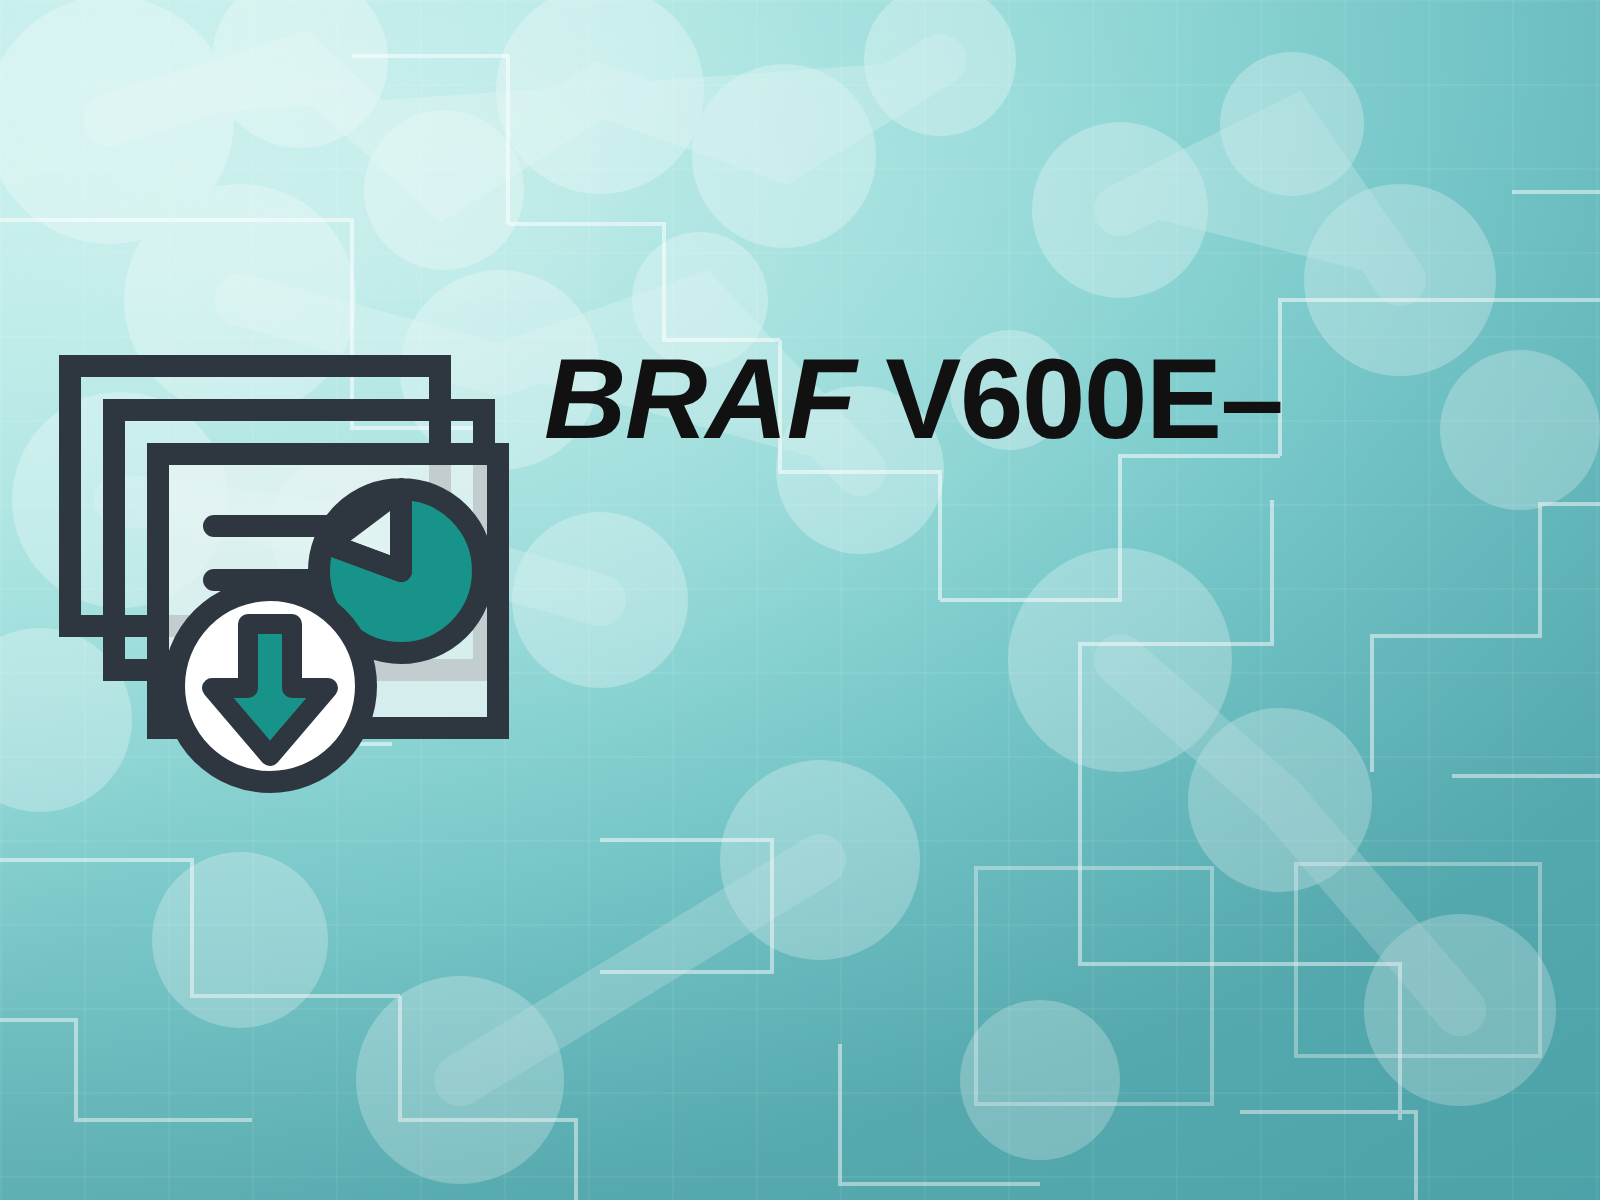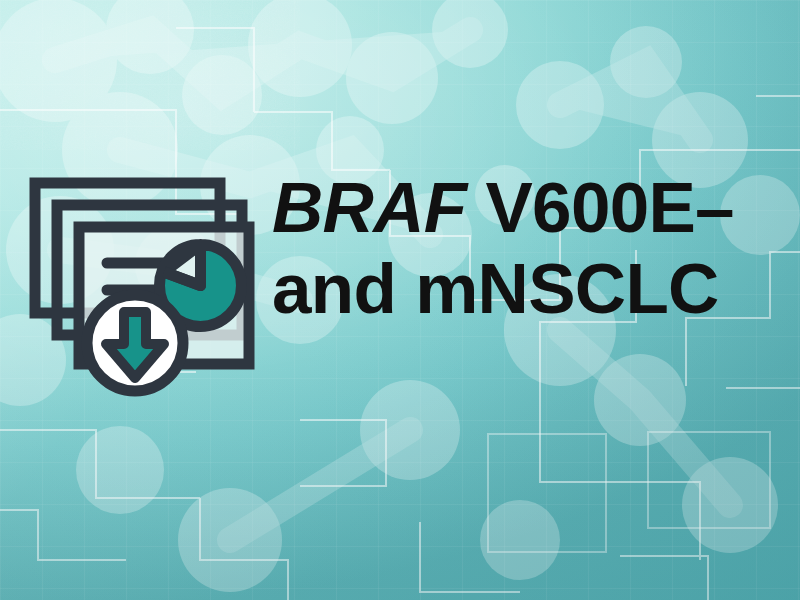--- a/index.html
+++ b/index.html
@@ -66,21 +66,21 @@
     width:228px; height:224px;
   }
   #icon-block svg { display:block; width:100%; height:100%; }
 
   #headline {
     position:absolute;
     left:272px;
     top:168px;
     width:500px;
     color:#111111;
-    font-size:71px;
+    font-size:57px;
     font-weight:700;
     line-height:1.135;
     letter-spacing:-0.7px;
   }
   #headline .gene {
     font-style:italic;
     font-weight:700;
   }
   .hl-line { display:block; white-space:nowrap; }
 </style>
@@ -201,17 +201,16 @@
 
         <g>
           <circle cx="107" cy="167" r="48" fill="#ffffff" stroke="#2e3640" stroke-width="11"></circle>
           <path d="M96 136 L118 136 L118 168 L136 168 L107 202 L78 168 L96 168 Z" fill="#17938a" stroke="#2e3640" stroke-width="10" stroke-linejoin="round"></path>
         </g>
       </svg>
     </div>
 
     <h1 id="headline">
       <span class="hl-line"><em class="gene">BRAF</em><span> V600E–</span></span>
-      <span class="hl-line">and mNSCLC</span>
     </h1>
 
   </div>
 </div>
 
 </body></html>

